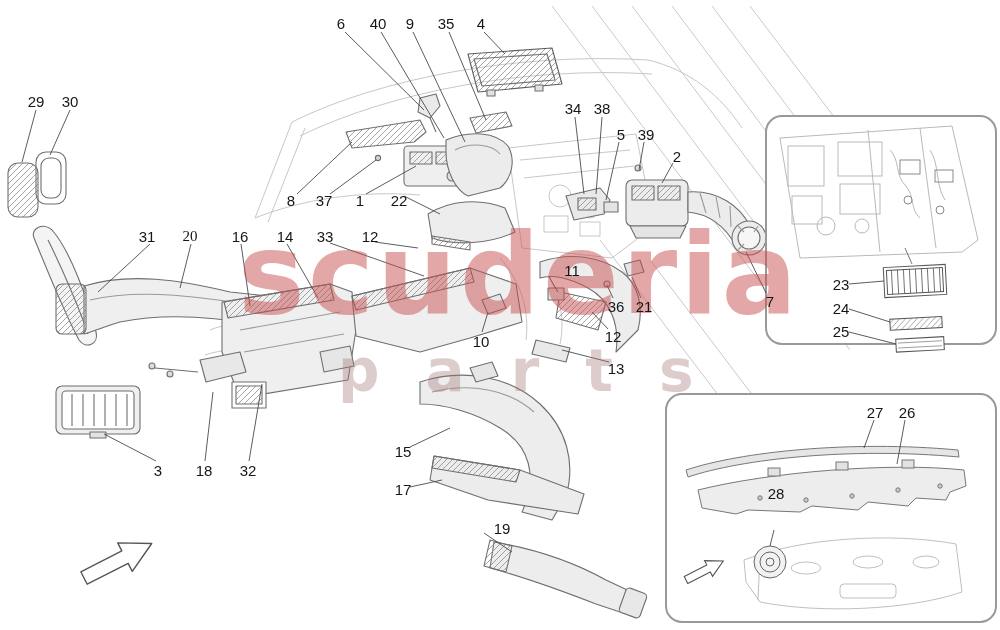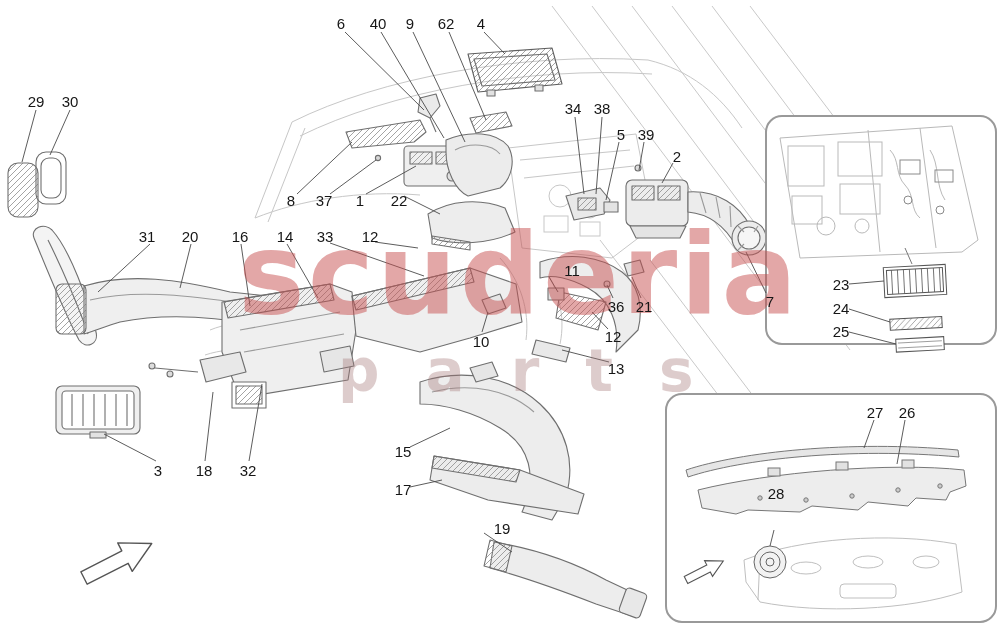--- a/index.html
+++ b/index.html
@@ -310,33 +310,33 @@
 
   <div class="watermark-primary" style="color: rgba(199, 80, 80, 0.5);">scuderia</div>
   <div class="watermark-secondary" style="color: rgba(165, 120, 120, 0.38);">parts</div>
 
   <div class="callout-layer" id="callout-layer">
       <span class="callout" style="left: 36px; top: 101px;">29</span>
       <span class="callout" style="left: 70px; top: 101px;">30</span>
       <span class="callout" style="left: 341px; top: 23px;">6</span>
       <span class="callout" style="left: 378px; top: 23px; text-align: center;">40</span>
       <span class="callout" style="left: 410px; top: 23px;">9</span>
-      <span class="callout" style="left: 446px; top: 23px;">62</span>
+      <span class="callout" style="left: 446px; top: 23px;">35</span>
       <span class="callout" style="left: 481px; top: 23px;">4</span>
       <span class="callout" style="left: 573px; top: 108px;">34</span>
       <span class="callout" style="left: 602px; top: 108px;">38</span>
       <span class="callout" style="left: 621px; top: 134px;">5</span>
       <span class="callout" style="left: 646px; top: 134px;">39</span>
       <span class="callout" style="left: 677px; top: 156px;">2</span>
       <span class="callout" style="left: 291px; top: 200px;">8</span>
       <span class="callout" style="left: 324px; top: 200px;">37</span>
       <span class="callout" style="left: 360px; top: 200px;">1</span>
       <span class="callout" style="left: 399px; top: 200px;">22</span>
       <span class="callout" style="left: 147px; top: 236px;">31</span>
-      <span class="callout" style="left: 190px; top: 236px;">20</span>
+      <span class="callout" style="left: 190px; top: 236px; font-family: Liberation Serif, serif;">20</span>
       <span class="callout" style="left: 240px; top: 236px;">16</span>
       <span class="callout" style="left: 285px; top: 236px;">14</span>
       <span class="callout" style="left: 325px; top: 236px;">33</span>
       <span class="callout" style="left: 370px; top: 236px;">12</span>
       <span class="callout" style="left: 572px; top: 270px;">11</span>
       <span class="callout" style="left: 616px; top: 306px;">36</span>
       <span class="callout" style="left: 644px; top: 306px;">21</span>
       <span class="callout" style="left: 613px; top: 336px;">12</span>
       <span class="callout" style="left: 481px; top: 341px;">10</span>
       <span class="callout" style="left: 616px; top: 368px;">13</span>

